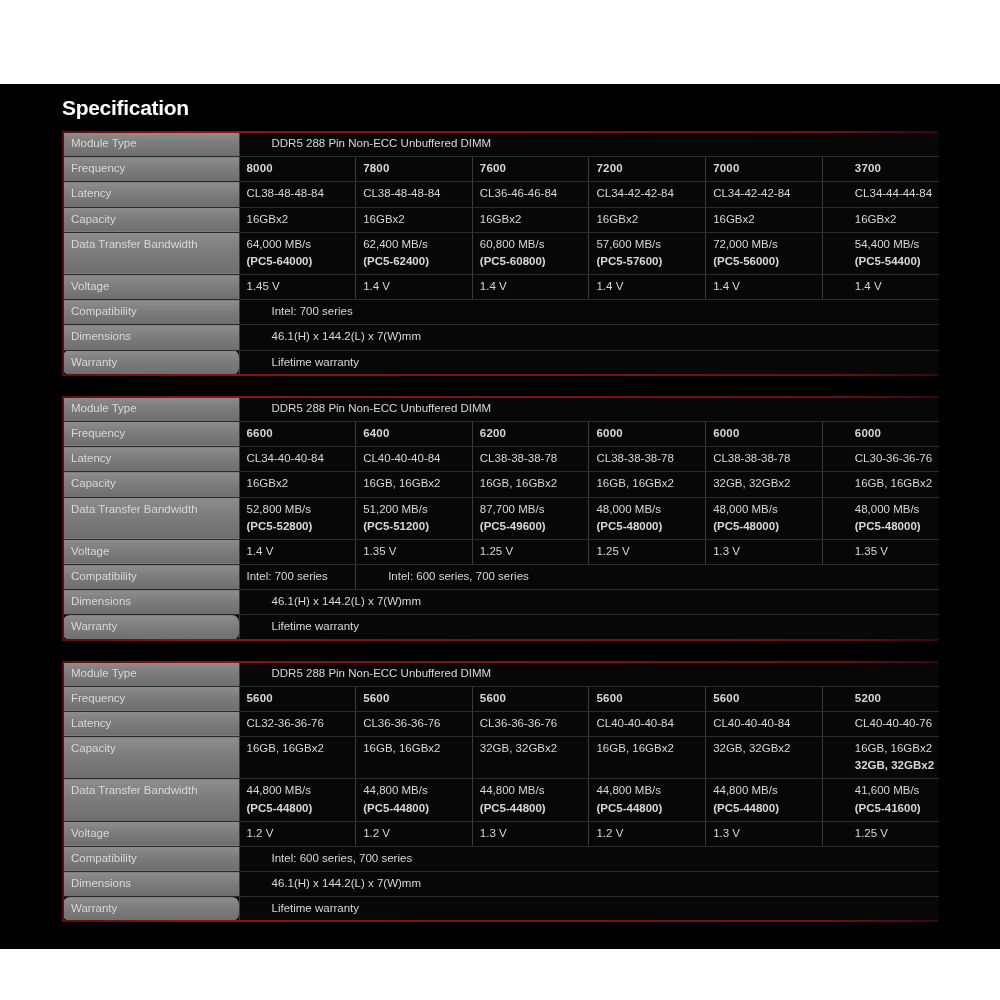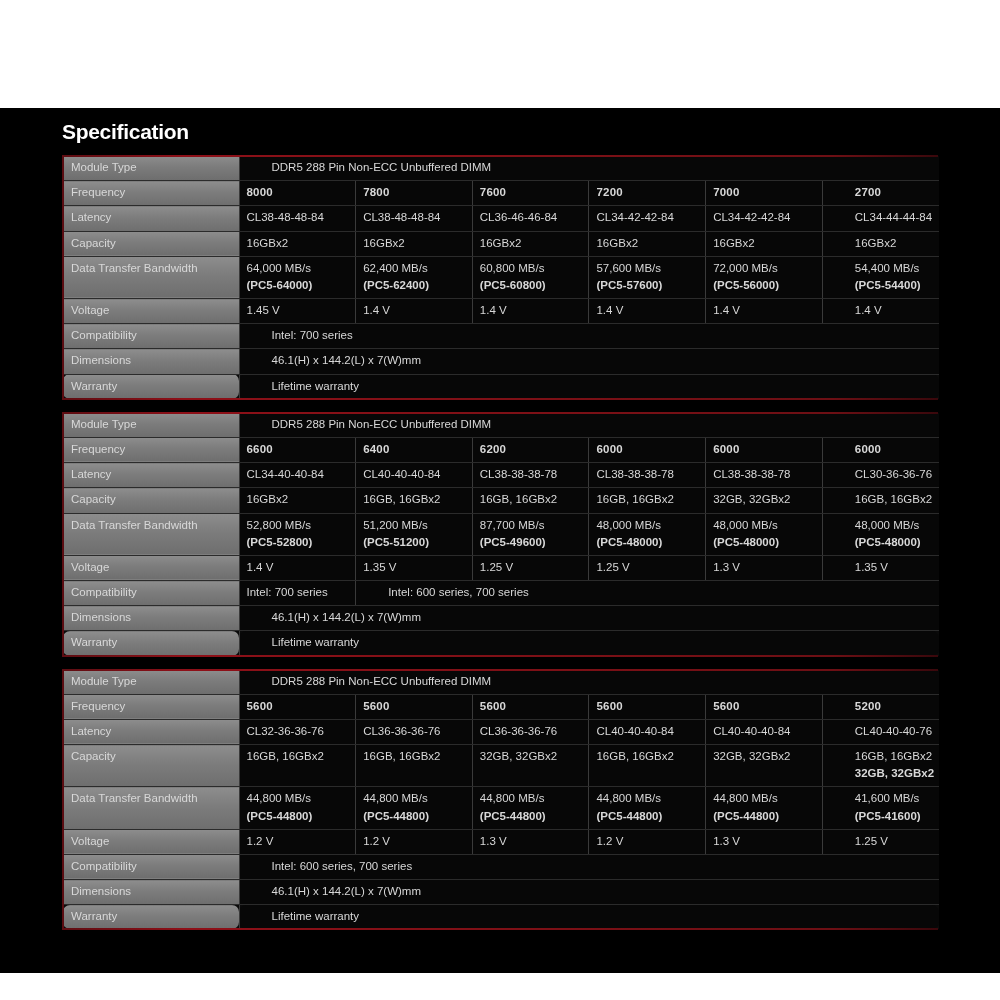--- a/index.html
+++ b/index.html
@@ -16,40 +16,40 @@
     position: relative;
     width: 1000px;
     height: 1000px;
     background: #ffffff;
   }
 
   
   #panel {
     position: absolute;
     left: 0;
-    top: 108px;
+    top: 84px;
     width: 1000px;
     height: 865px;
     background: #000000;
     padding: 0 62px;
   }
 
   #spec-title {
     color: #ffffff;
     font-size: 21px;
     font-weight: bold;
     letter-spacing: -0.3px;
     padding-top: 12px;
     padding-bottom: 13px;
     line-height: 1.1;
   }
 
   .spec-table-wrap {
     position: relative;
-    margin-bottom: 14px;
+    margin-bottom: 22px;
   }
 
   
   .spec-table-wrap::before,
   .spec-table-wrap::after {
     content: "";
     position: absolute;
     left: 0;
     right: 0;
     height: 2px;
@@ -139,21 +139,21 @@
                 <td class="lbl">Module Type</td>
                 <td class="val" colspan="6">DDR5 288 Pin Non-ECC Unbuffered DIMM</td>
               </tr>
               <tr>
                 <td class="lbl">Frequency</td>
                 <td class="val freq">8000</td>
                 <td class="val freq">7800</td>
                 <td class="val freq">7600</td>
                 <td class="val freq">7200</td>
                 <td class="val freq">7000</td>
-                <td class="val freq">2700</td>
+                <td class="val freq">3700</td>
               </tr>
               <tr>
                 <td class="lbl">Latency</td>
                 <td class="val">CL38-48-48-84</td>
                 <td class="val">CL38-48-48-84</td>
                 <td class="val">CL36-46-46-84</td>
                 <td class="val">CL34-42-42-84</td>
                 <td class="val">CL34-42-42-84</td>
                 <td class="val">CL34-44-44-84</td>
               </tr>

